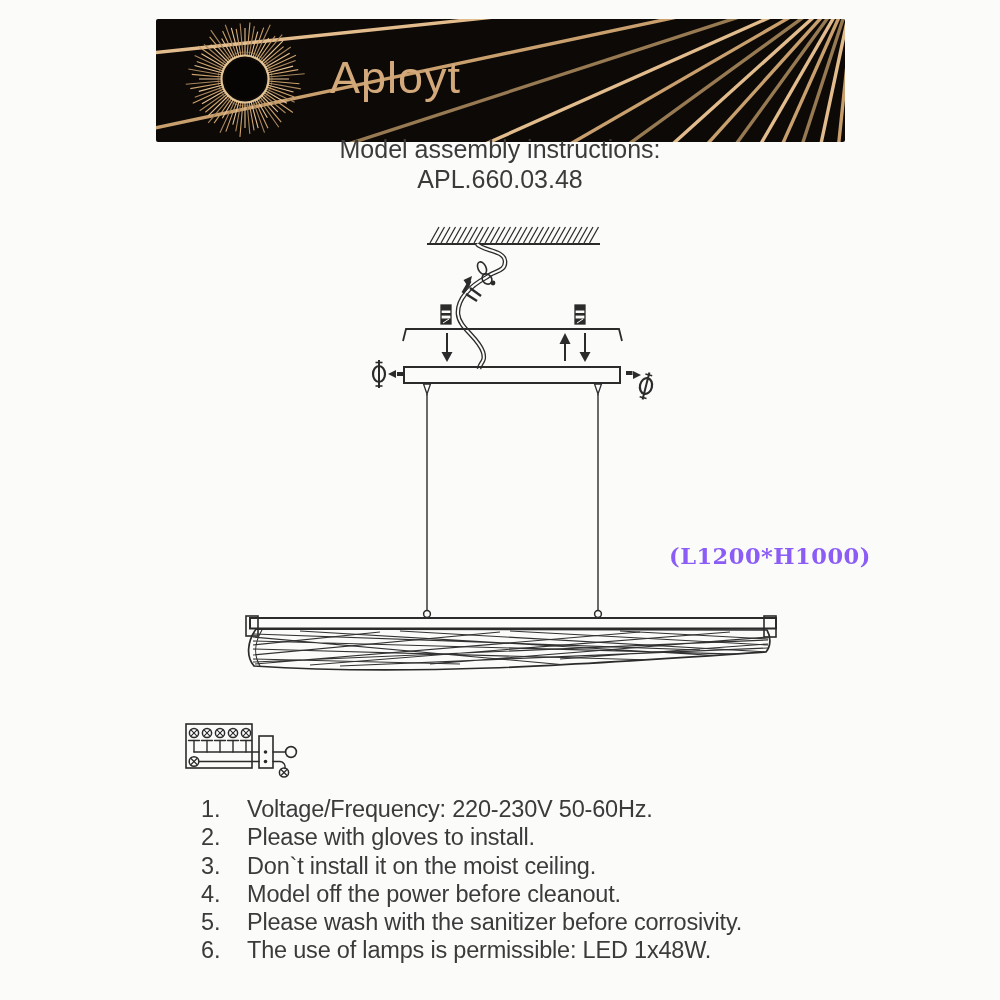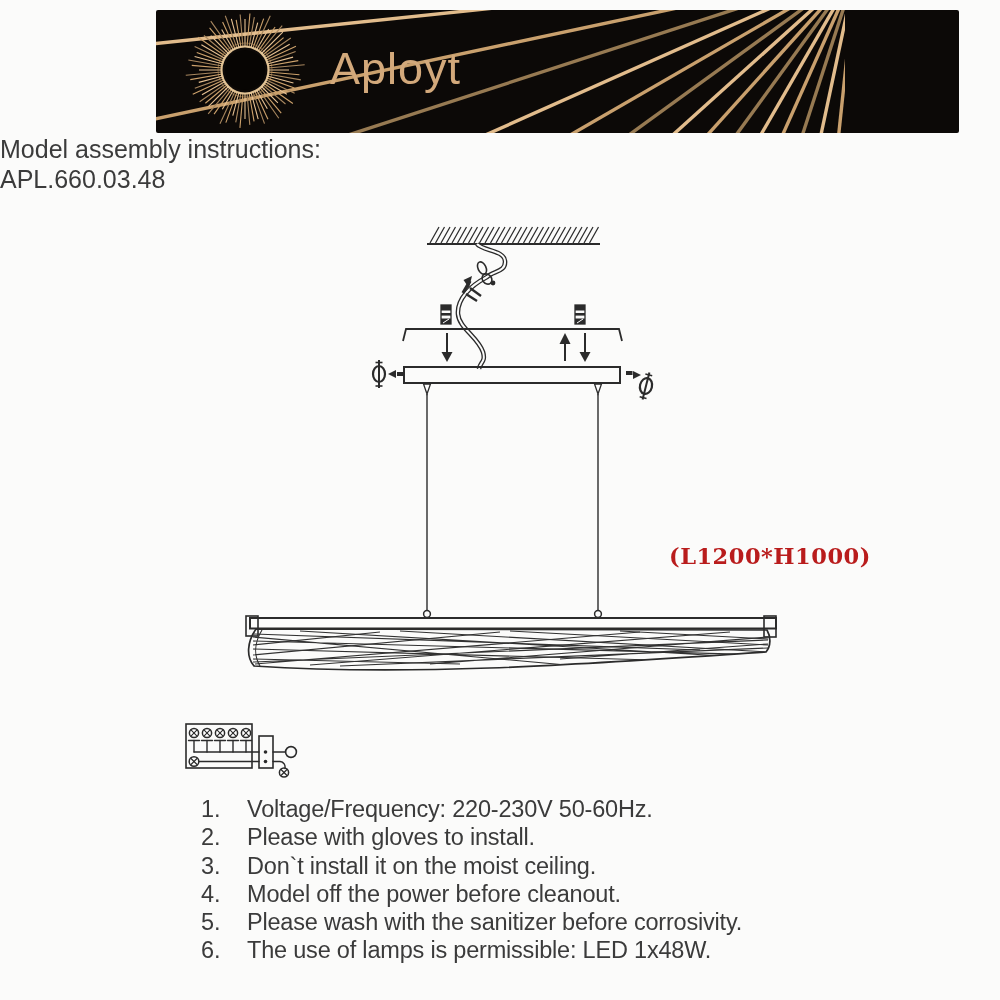--- a/index.html
+++ b/index.html
@@ -1,27 +1,27 @@
 <!DOCTYPE html>
 <html><head>
 <meta charset="utf-8">
 <style>
   html,body{margin:0;padding:0;background:#fff;}
   .page{position:relative;width:1000px;height:1000px;background:#fbfbfa;
         font-family:"Liberation Sans",sans-serif;overflow:hidden;}
-  .banner{position:absolute;left:156px;top:10px;width:803px;height:123px;
+  .banner{position:absolute;left:156px;top:19px;width:689px;height:123px;
           background:#0c0907;overflow:hidden;border-radius:2px;}
   .banner svg{position:absolute;left:0;top:0;}
   .brand-name{position:absolute;left:174px;top:33px;font-size:45px;color:#d3a97b;
               letter-spacing:1px;font-weight:400;}
-  .title-block{position:absolute;left:0;top:135px;width:1000px;text-align:left;
+  .title-block{position:absolute;left:0;top:135px;width:1000px;text-align:center;
                color:#3b3b3b;font-size:25px;line-height:29.5px;}
   .diagram{position:absolute;left:150px;top:200px;}
   .dim-label{position:absolute;left:669px;top:543px;font-family:"DejaVu Serif",serif;
-             font-weight:700;font-size:22.5px;color:#b91c1c;letter-spacing:.5px;}
+             font-weight:700;font-size:22.5px;color:#8b5cf6;letter-spacing:.5px;}
   .instructions{position:absolute;left:201px;top:795px;width:670px;color:#3b3b3b;
                 font-size:23.5px;line-height:28.3px;}
   .row{display:flex;}
   .row .num{width:46px;flex:0 0 46px;}
   .row .text{flex:1;letter-spacing:-.2px;white-space:nowrap;}
   .ln{stroke:#2b2b2b;fill:none;}
 </style>
 </head>
 <body>
 

